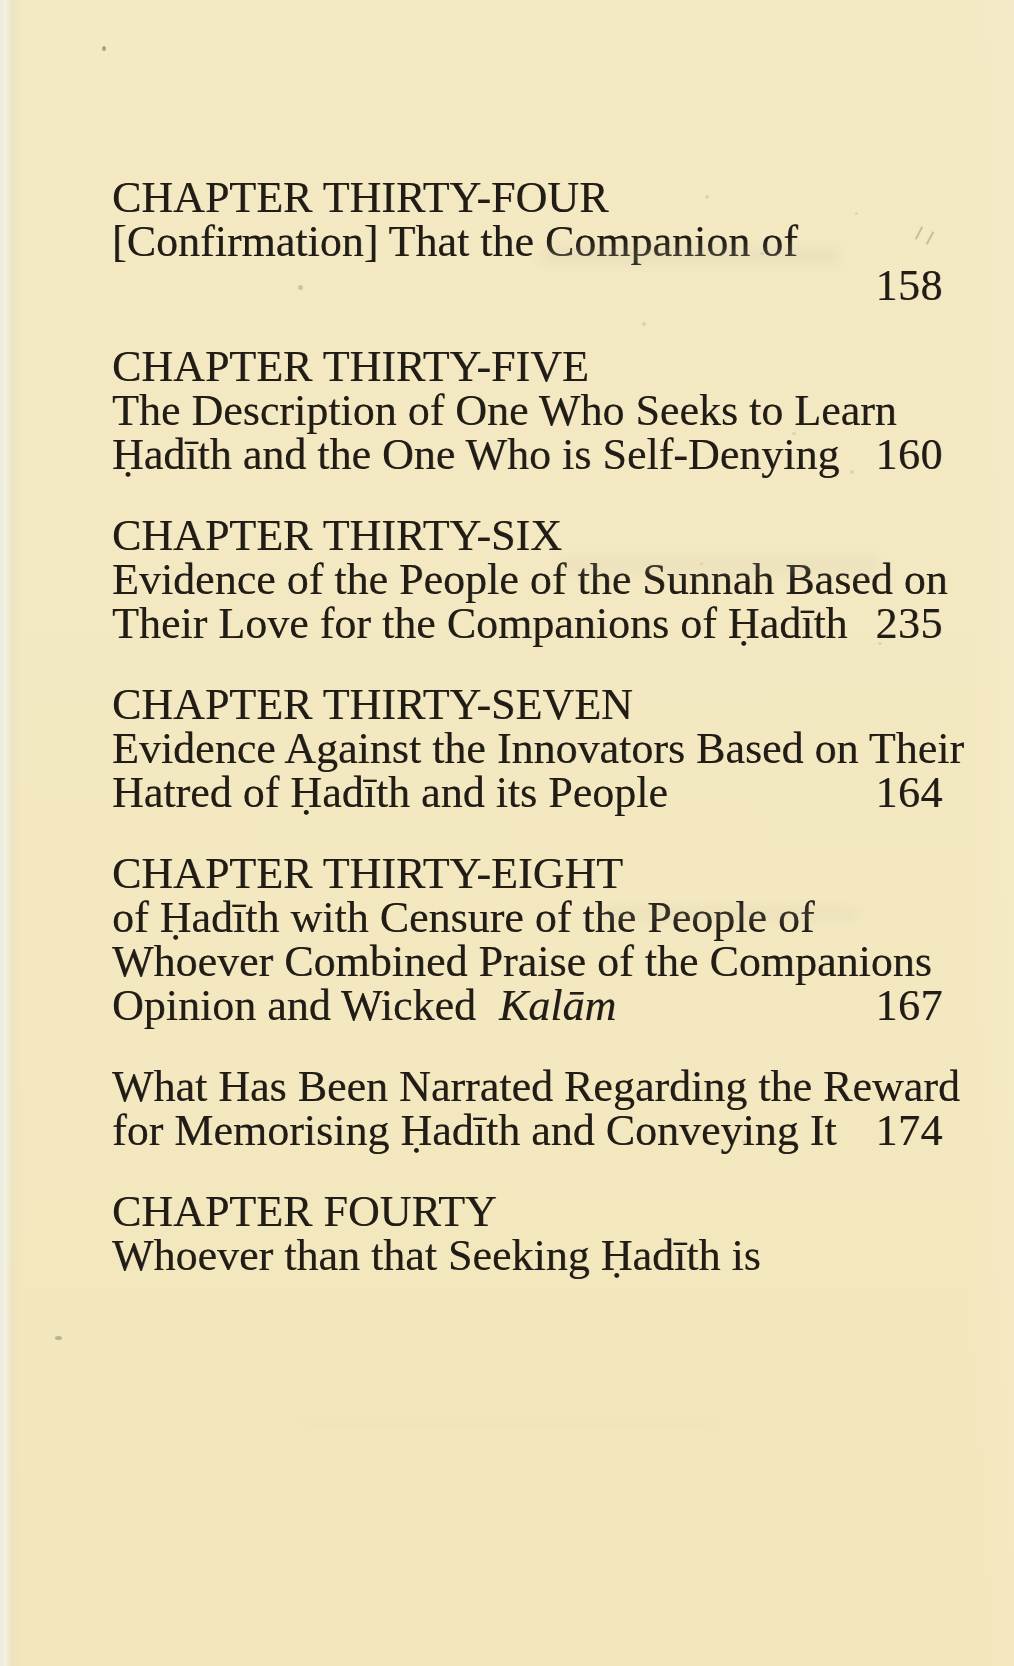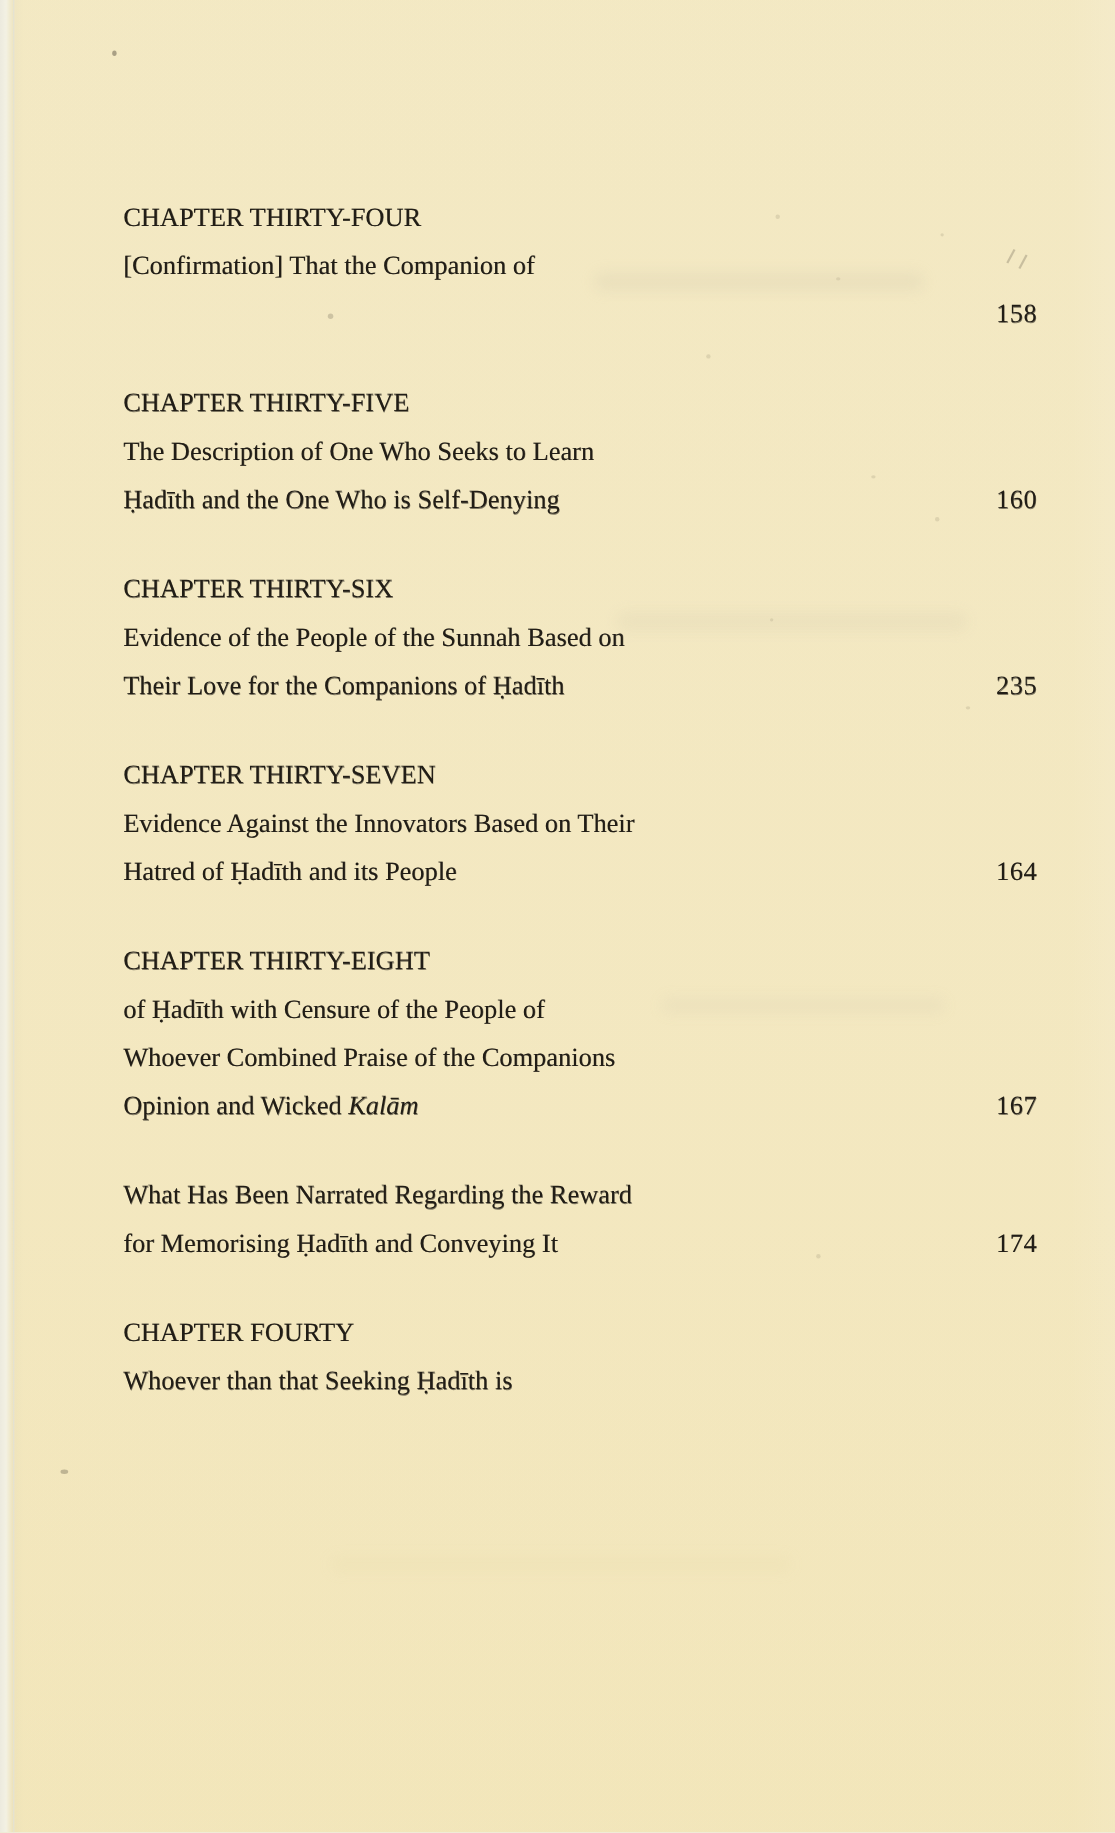--- a/index.html
+++ b/index.html
@@ -26,37 +26,37 @@
     width: 12px; height: 100%;
     background: linear-gradient(90deg, #ecead e0, #f3f1e3 40%, rgba(243,241,227,0));
     background: linear-gradient(90deg, #eceade 0%, #f3f1e3 45%, rgba(247,244,230,0) 100%);
     border-right: 1px solid rgba(205,200,180,0.25);
   }
   .toc {
     position: absolute;
     left: 112px;
     top: 176px;
     width: 831px;
-    font-size: 24px;
+    font-size: 44px;
     line-height: 44px;
     text-shadow: 0.4px 0.4px 0.6px rgba(33,29,22,0.55);
   }
   .entry + .entry { margin-top: 37px; }
   .heading, .line {
     height: 44px;
     white-space: pre;
     position: relative;
   }
   .pgnum {
     position: absolute;
     right: 0;
     top: 0;
     letter-spacing: 0.5px;
   }
-  .italic-term { font-style: italic; }
+  .italic-term { font-style: italic; margin-left: 12px; }
   .speck {
     position: absolute;
     border-radius: 50%;
     background: rgba(80,72,58,0.45);
   }
   .speck.light { background: rgba(186,176,145,0.38); }
   .smudge {
     position: absolute;
     background: rgba(205,198,170,0.22);
     filter: blur(6px);

